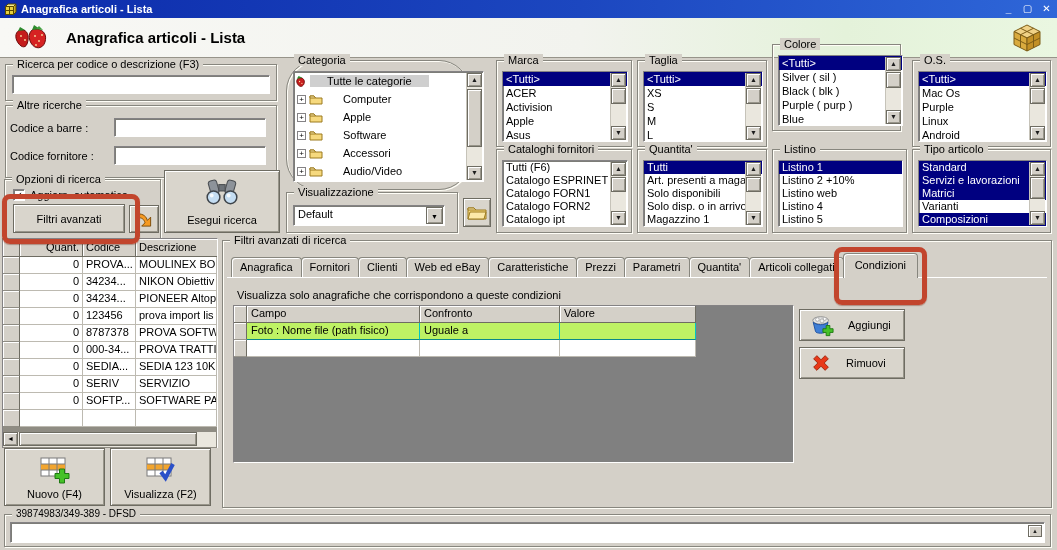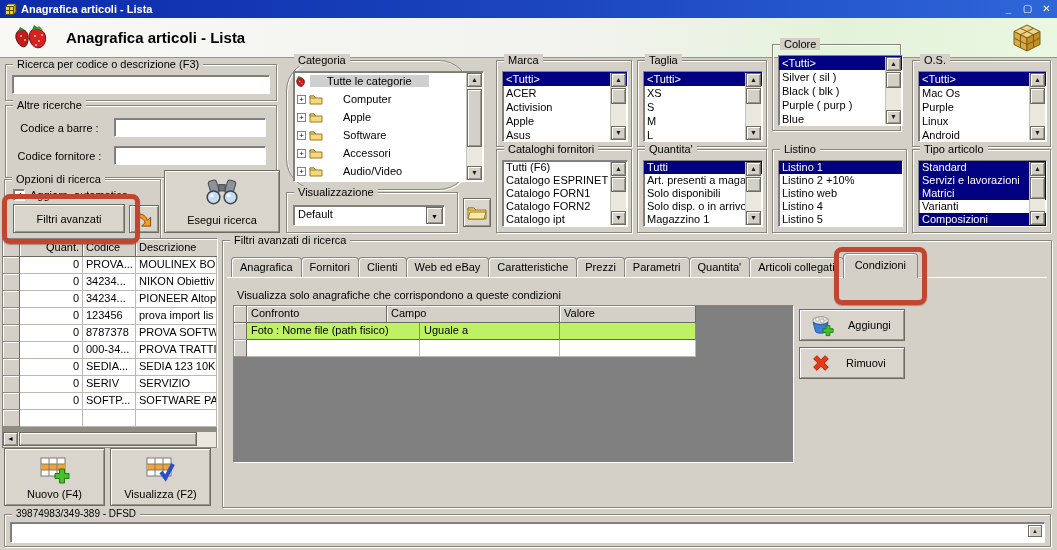--- a/index.html
+++ b/index.html
@@ -113,21 +113,21 @@
     box-shadow:inset 1px 1px 0 #fff; }
 
   .bigbtn { position:absolute; flex-direction:column; gap:4px; padding-top:6px; }
   .bigbtn .blabel { margin-top:auto; margin-bottom:6px; }
 
   .statuswhite { position:absolute; left:5px; right:5px; top:7px; height:21px; }
   .upbtn { position:absolute; right:2px; top:2px; width:14px; height:12px; background:#d4d0c8; border:1px solid #6e6c62;
     box-shadow:inset 1px 1px 0 #fff; font-size:6px; line-height:10px; text-align:center; color:#222; }
 
   .rowline { display:flex; align-items:center; position:absolute; }
-  .rlabel { width:104px; text-align:center; padding-right:5px; white-space:nowrap; }
+  .rlabel { width:104px; text-align:left; padding-right:5px; white-space:nowrap; }
 </style>
 </head>
 <body>
 
 <div class="titlebar">
   <span style="display:flex;">
     <svg width="13" height="13" viewBox="0 0 13 13">
         <rect x="1.5" y="3.5" width="8" height="8" fill="#e8d040" stroke="#5a4a00"></rect>
         <polygon points="1.5,3.5 4,1 12,1 9.5,3.5" fill="#f6ec8c" stroke="#5a4a00"></polygon>
         <polygon points="9.5,3.5 12,1 12,9 9.5,11.5" fill="#c8ac20" stroke="#5a4a00"></polygon>
@@ -537,22 +537,22 @@
     </span>
   </div>
 
   <div class="tabpanel"></div>
 
   <div style="position:absolute;left:14px;top:48px;white-space:nowrap;">Visualizza solo anagrafiche che corrispondono a queste condizioni</div>
 
   <div class="cgrid" style="left:10px;top:64px;width:561px;height:158px;">
     <div class="crow">
       <div class="chcell cw-sel"></div>
+      <div class="chcell cw-f">Campo</div>
       <div class="chcell cw-c">Confronto</div>
-      <div class="chcell cw-f">Campo</div>
       <div class="chcell cw-v">Valore</div>
     </div>
     <div class="crow">
       <div class="cselcell"></div>
       <div class="ccell cyan cw-f">Foto : Nome file (path fisico)</div>
       <div class="ccell cyan cw-c">Uguale a</div>
       <div class="ccell cyan cw-v"></div>
     </div>
     <div class="crow">
       <div class="cselcell"></div>

